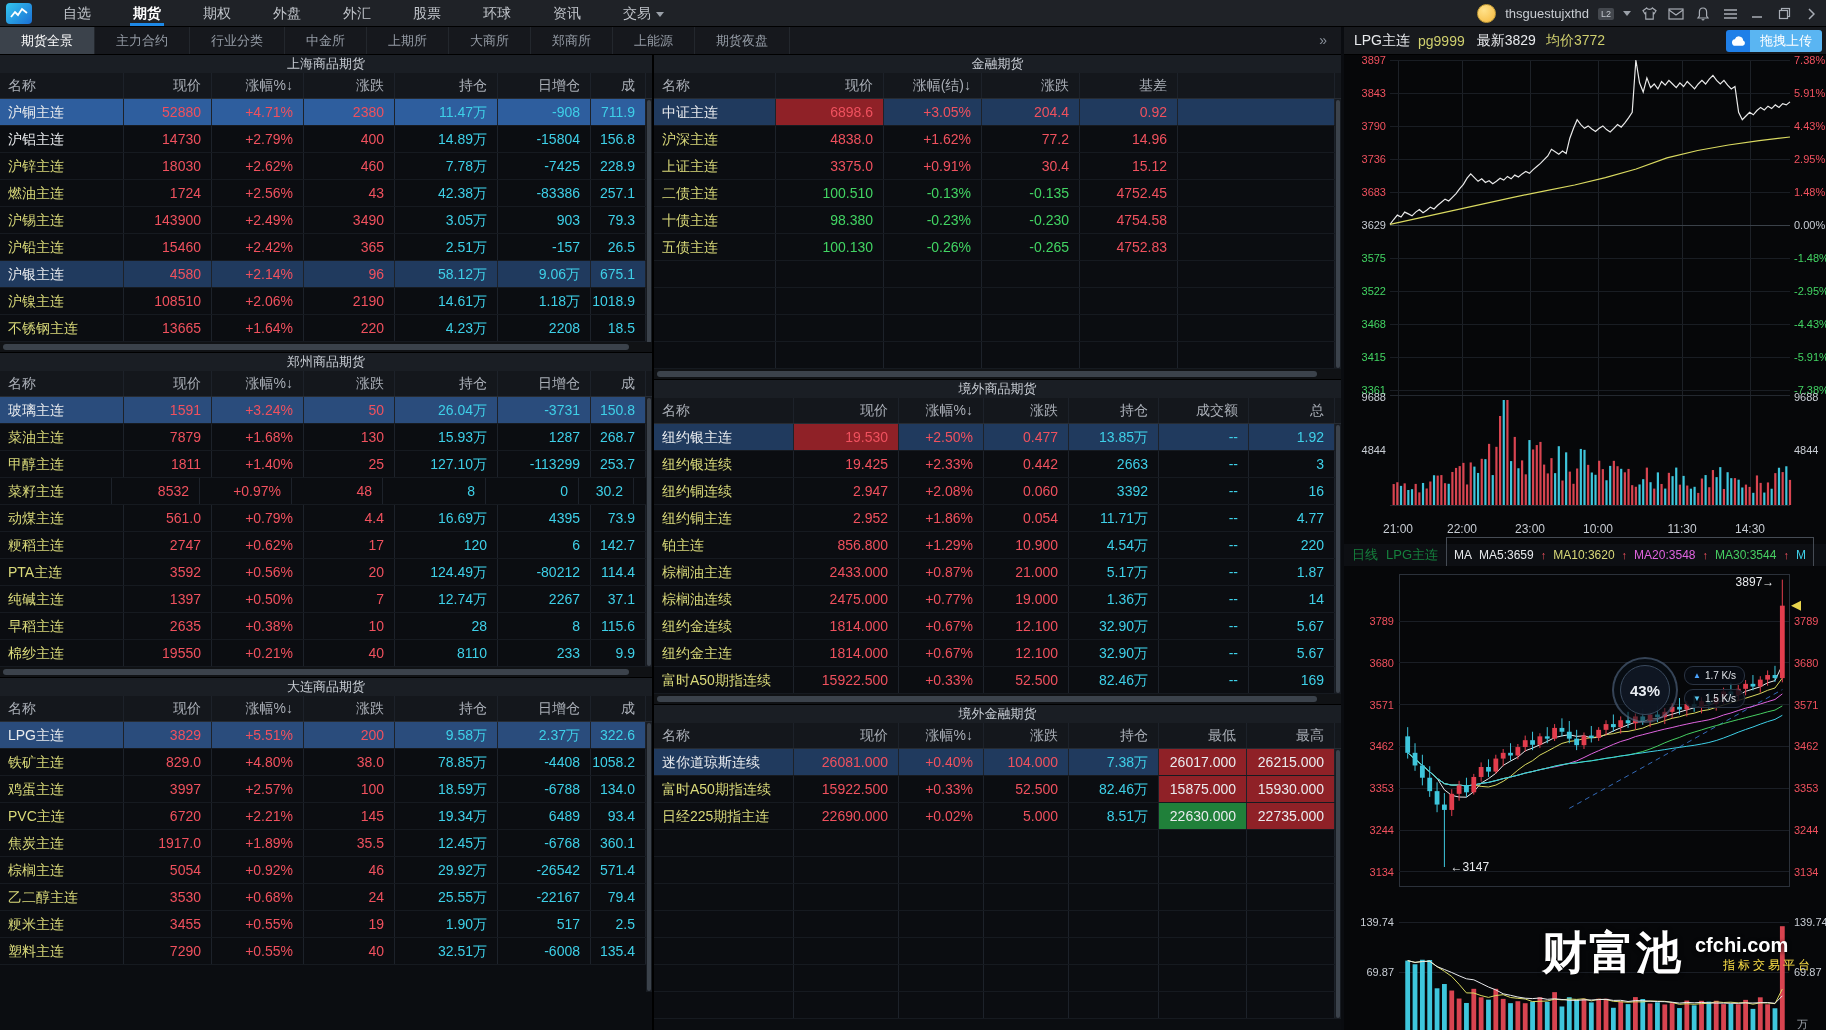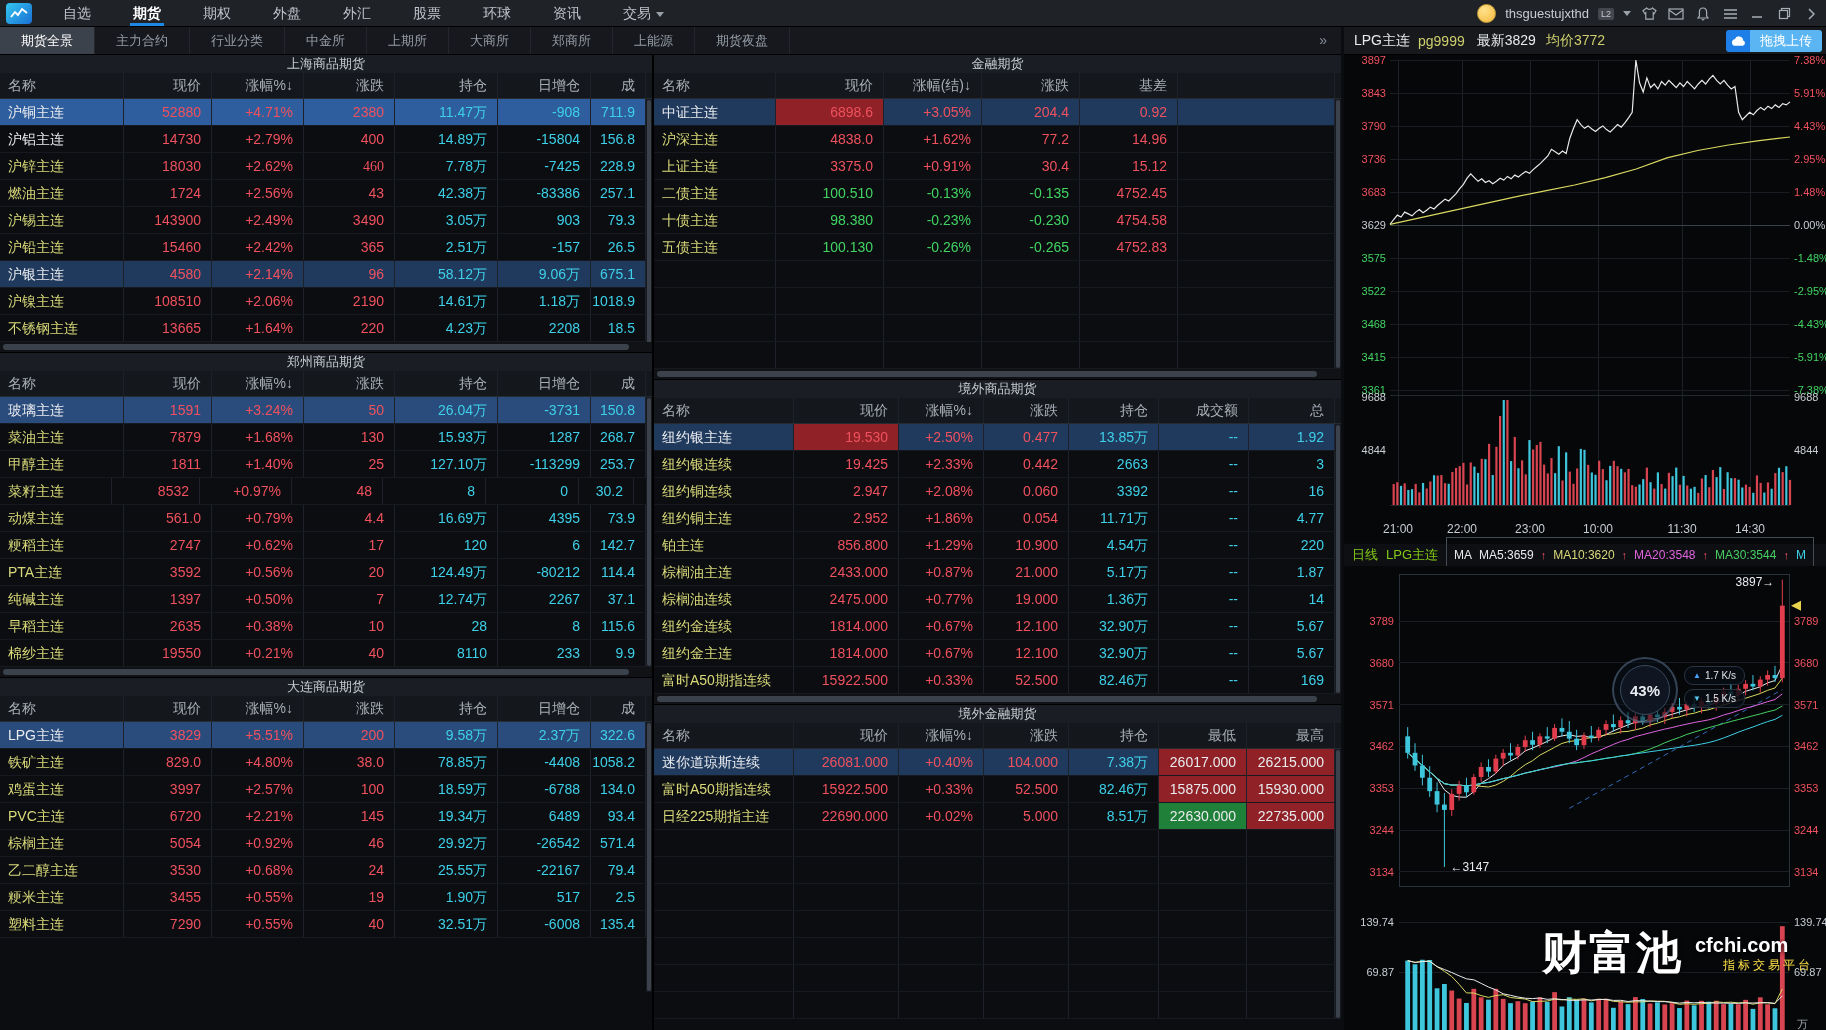--- a/index.html
+++ b/index.html
@@ -57,21 +57,21 @@
   
   .chart-header{height:28px;background:#17191d;display:flex;align-items:center;font-size:14px;position:relative;border-bottom:1px solid #000;box-sizing:border-box;}
   .ch-sym{color:#e8eaed;margin:0 8px 0 10px;}
   .ch-code{color:#cfcf6e;margin-right:12px;}
   .ch-last{color:#e8eaed;margin-right:10px;}
   .ch-avg{color:#cfcf6e;}
   .upload{position:absolute;right:4px;top:3px;height:22px;display:flex;border-radius:3px;overflow:hidden;cursor:pointer;}
   .up-ic{width:24px;height:22px;background:#1f7fe8;display:flex;align-items:center;justify-content:center;}
   .up-tx{background:#5ab5f2;color:#fff;font-size:13px;line-height:22px;padding:0 10px;}
   .ktool{height:22px;background:#0d0f13;display:flex;align-items:center;font-size:13px;gap:8px;padding-left:8px;box-sizing:border-box;}
-  .kt-period,.kt-sym{color:#84cc16;}
+  .kt-period,.kt-sym{color:#15803d;}
   .kt-box{display:flex;align-items:center;gap:7px;border:1px solid #454b54;padding:8px 7px;height:18px;font-size:12px;white-space:nowrap;overflow:hidden;}
   .kt-arrow{color:#f0515e;font-size:11px;}
 
   
   .net-widget{position:absolute;left:268px;top:630px;display:flex;align-items:flex-start;z-index:5;}
   .ring{width:62px;height:62px;border-radius:50%;border:2px solid rgba(130,160,200,.38);display:flex;align-items:center;justify-content:center;background:rgba(10,16,26,.55);}
   .ring-inner{width:48px;height:48px;border-radius:50%;background:rgba(16,23,36,.95);border:1px solid #3a4a5e;display:flex;align-items:center;justify-content:center;}
   .pct{color:#e9edf2;font-size:15px;font-weight:bold;}
   .pills{margin-left:6px;margin-top:9px;display:flex;flex-direction:column;gap:4px;}
   .pill{display:flex;align-items:center;gap:4px;background:rgba(8,12,20,.85);border:1px solid #2a3342;border-radius:9px;height:17px;padding:0 8px;font-size:10px;color:#dfe3e8;}
@@ -198,21 +198,21 @@
                 <div class="cell num r" style="width: 92px;">+2.79%</div>
                 <div class="cell num r" style="width: 91px;">400</div>
                 <div class="cell num c" style="width: 103px;">14.89万</div>
                 <div class="cell num c" style="width: 93px;">-15804</div>
                 <div class="cell num c" style="width: 55px;">156.8</div>
               </div>
               <div class="tbl-row">
                 <div class="cell nm y" style="width: 124px;">沪锌主连</div>
                 <div class="cell num r" style="width: 88px;">18030</div>
                 <div class="cell num r" style="width: 92px;">+2.62%</div>
-                <div class="cell num r" style="width: 91px; font-family: Liberation Serif, serif;">460</div>
+                <div class="cell num r" style="width: 91px;">460</div>
                 <div class="cell num c" style="width: 103px;">7.78万</div>
                 <div class="cell num c" style="width: 93px;">-7425</div>
                 <div class="cell num c" style="width: 55px;">228.9</div>
               </div>
               <div class="tbl-row">
                 <div class="cell nm y" style="width: 124px;">燃油主连</div>
                 <div class="cell num r" style="width: 88px;">1724</div>
                 <div class="cell num r" style="width: 92px;">+2.56%</div>
                 <div class="cell num r" style="width: 91px;">43</div>
                 <div class="cell num c" style="width: 103px;">42.38万</div>
@@ -418,20 +418,29 @@
                 <div class="cell num c" style="width: 55px;">134.0</div>
               </div>
               <div class="tbl-row">
                 <div class="cell nm y" style="width: 124px;">PVC主连</div>
                 <div class="cell num r" style="width: 88px;">6720</div>
                 <div class="cell num r" style="width: 92px;">+2.21%</div>
                 <div class="cell num r" style="width: 91px;">145</div>
                 <div class="cell num c" style="width: 103px;">19.34万</div>
                 <div class="cell num c" style="width: 93px;">6489</div>
                 <div class="cell num c" style="width: 55px;">93.4</div>
+              </div>
+              <div class="tbl-row">
+                <div class="cell nm y" style="width: 124px;">焦炭主连</div>
+                <div class="cell num r" style="width: 88px;">1917.0</div>
+                <div class="cell num r" style="width: 92px;">+1.89%</div>
+                <div class="cell num r" style="width: 91px;">35.5</div>
+                <div class="cell num c" style="width: 103px;">12.45万</div>
+                <div class="cell num c" style="width: 93px;">-6768</div>
+                <div class="cell num c" style="width: 55px;">360.1</div>
               </div>
               <div class="tbl-row">
                 <div class="cell nm y" style="width: 124px;">棕榈主连</div>
                 <div class="cell num r" style="width: 88px;">5054</div>
                 <div class="cell num r" style="width: 92px;">+0.92%</div>
                 <div class="cell num r" style="width: 91px;">46</div>
                 <div class="cell num c" style="width: 103px;">29.92万</div>
                 <div class="cell num c" style="width: 93px;">-26542</div>
                 <div class="cell num c" style="width: 55px;">571.4</div>
               </div>

